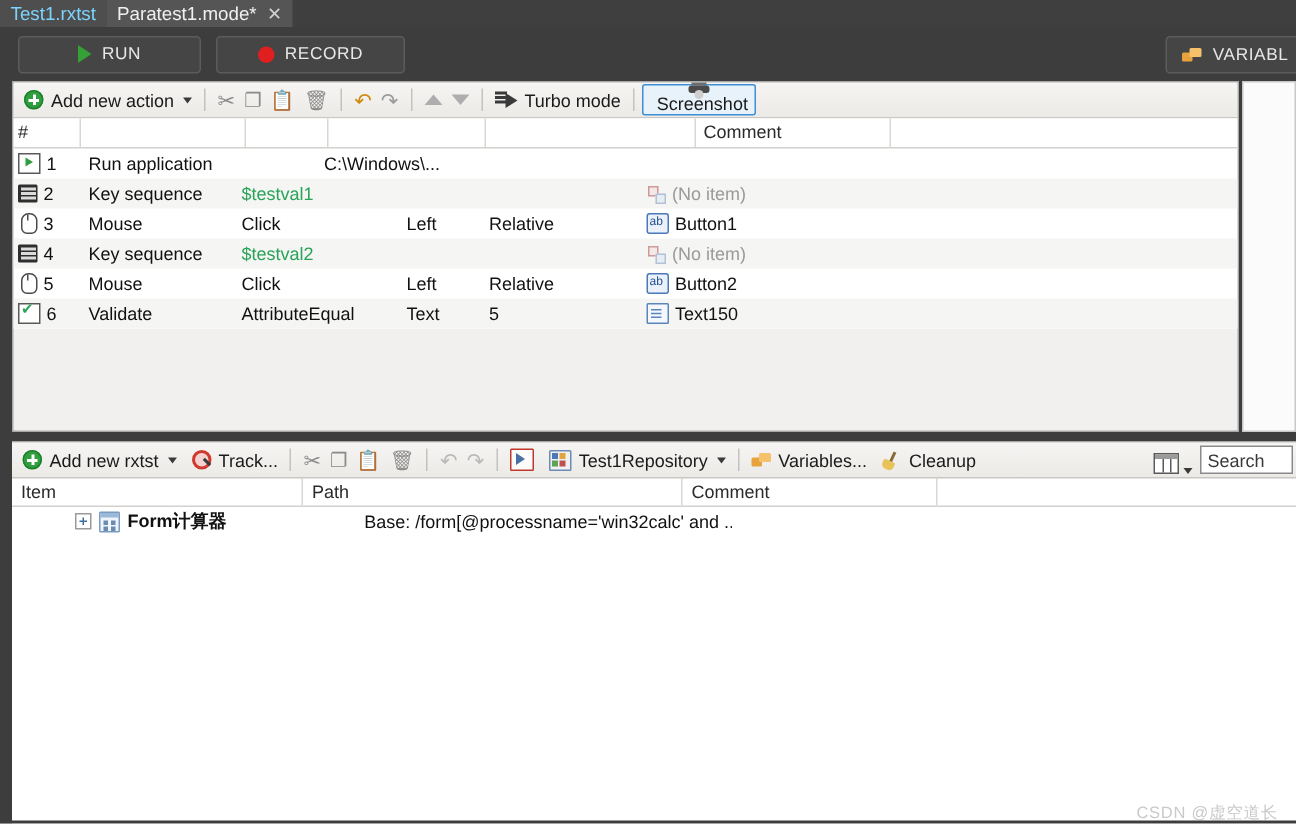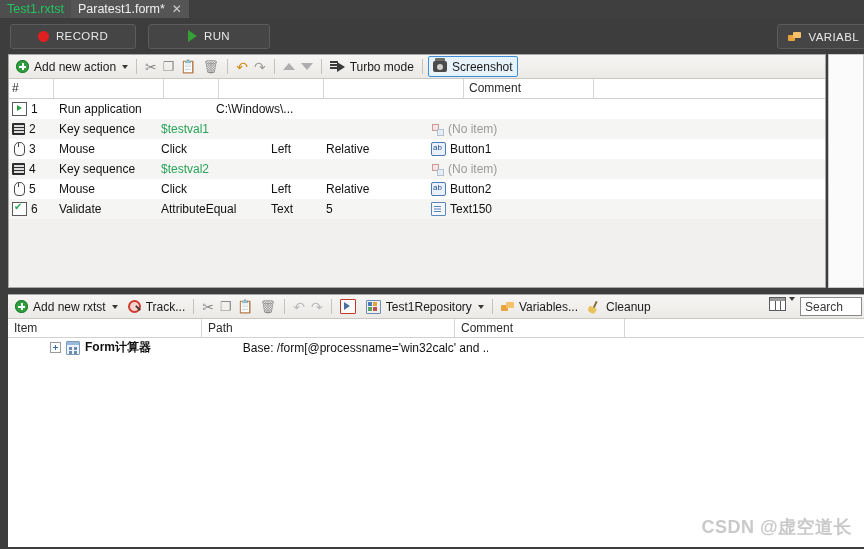--- a/index.html
+++ b/index.html
@@ -27,21 +27,21 @@
     display: flex; align-items: stretch;
   }
   .tab {
     display: flex; align-items: center;
     padding: 0 7px;
     font-size: 12.5px;
     color: #d8d8d8;
     cursor: default;
     white-space: nowrap;
   }
-  .tab.inactive { background: #4e4e4e; color: #22c55e; }
+  .tab.inactive { background: #4e4e4e; color: #7dd3fc; }
   .tab.active { background: #555555; color: #f0f0f0; }
   .tab-close {
     margin-left: 7px;
     font-size: 12px;
     color: #cfcfcf;
   }
 
   
   .dark-toolbar {
     position: absolute; left: 0; top: 18px;
@@ -158,20 +158,21 @@
   .tri-dn {
     width:0;height:0;border-left:6px solid transparent;border-right:6px solid transparent;
     border-top:7px solid #aeaeae; display:inline-block;
   }
   .btn-selected {
     border: 1px solid #3c8fd6;
     background: #e8f2fb;
     border-radius: 2px;
     padding: 0 4px;
     height: 19px;
+    flex-direction: column;
   }
   .cam-icon {
     width:14px;height:11px;background:#4a4a4a;border-radius:2px;position:relative;
     display:inline-block;
   }
   .cam-icon:before{
     content:'';position:absolute;left:4px;top:2.5px;width:6px;height:6px;border-radius:50%;
     background:#cfcfcf;
   }
   .cam-icon:after{
@@ -403,52 +404,51 @@
   .repo-row{
     display:flex;height:19px;align-items:center;font-size:12px;color:#111;
     box-sizing:border-box;
     padding-left:36px;
   }
   .repo-row .cell{
     padding-left:6px;box-sizing:border-box;overflow:hidden;white-space:nowrap;
     display:flex;align-items:center;height:100%;
   }
   .watermark {
-    position:absolute; right:12px; bottom:10px;
-    font-size:18px; color:#c9c9c9; letter-spacing:0.5px;
+    position:absolute; right:12px; bottom:0;
+    font-size:11px; color:#c9c9c9; letter-spacing:0.5px;
     white-space:nowrap;
-    font-weight:bold;
   }
   .bottomshadow{
     position:absolute;left:0;bottom:0;width:864px;height:2px;background:#3d3d3d;
   }
 </style>
 </head>
 <body>
 
 <div id="app">
 
   <div class="tabbar">
     <div class="tab inactive">
       <span>Test1.rxtst</span>
     </div>
     <div class="tab active">
-      <span>Paratest1.form*</span>
+      <span>Paratest1.mode*</span>
       <span class="tab-close">✕</span>
     </div>
   </div>
 
   <div class="dark-toolbar">
+    <div class="dbtn run">
+      <span class="tri-run"></span>
+      <span class="lbl">RUN</span>
+    </div>
     <div class="dbtn record">
       <span class="dot-record"></span>
       <span class="lbl">RECORD</span>
-    </div>
-    <div class="dbtn run">
-      <span class="tri-run"></span>
-      <span class="lbl">RUN</span>
     </div>
     <div class="dbtn variables">
       <span class="var-icon"></span>
       <span class="lbl">VARIABL</span>
     </div>
   </div>
 
   <div class="leftstrip"></div>
 
   <div class="panel-actions">
@@ -661,21 +661,21 @@
       <div class="tb-sep"></div>
       <div class="tb-item">
         <span class="var-icon"></span>
         <span class="tb-lbl">Variables...</span>
       </div>
       <div class="tb-item" style="margin-left:4px;">
         <span class="cleanup-icon"></span>
         <span class="tb-lbl">Cleanup</span>
       </div>
 
-      <div style="position:absolute;right:2px;top:2px;display:flex;align-items:flex-start;">
+      <div style="position:absolute;right:2px;top:2px;display:flex;align-items:flex-end;">
         <span class="cols-icon"></span>
         <span class="caret-small" style="margin-left:3px;margin-right:5px;"></span>
         <span class="searchbox">Search</span>
       </div>
     </div>
 
     <div class="repo-head">
       <div class="cell r-item">Item</div>
       <div class="cell r-path">Path</div>
       <div class="cell r-com">Comment</div>

